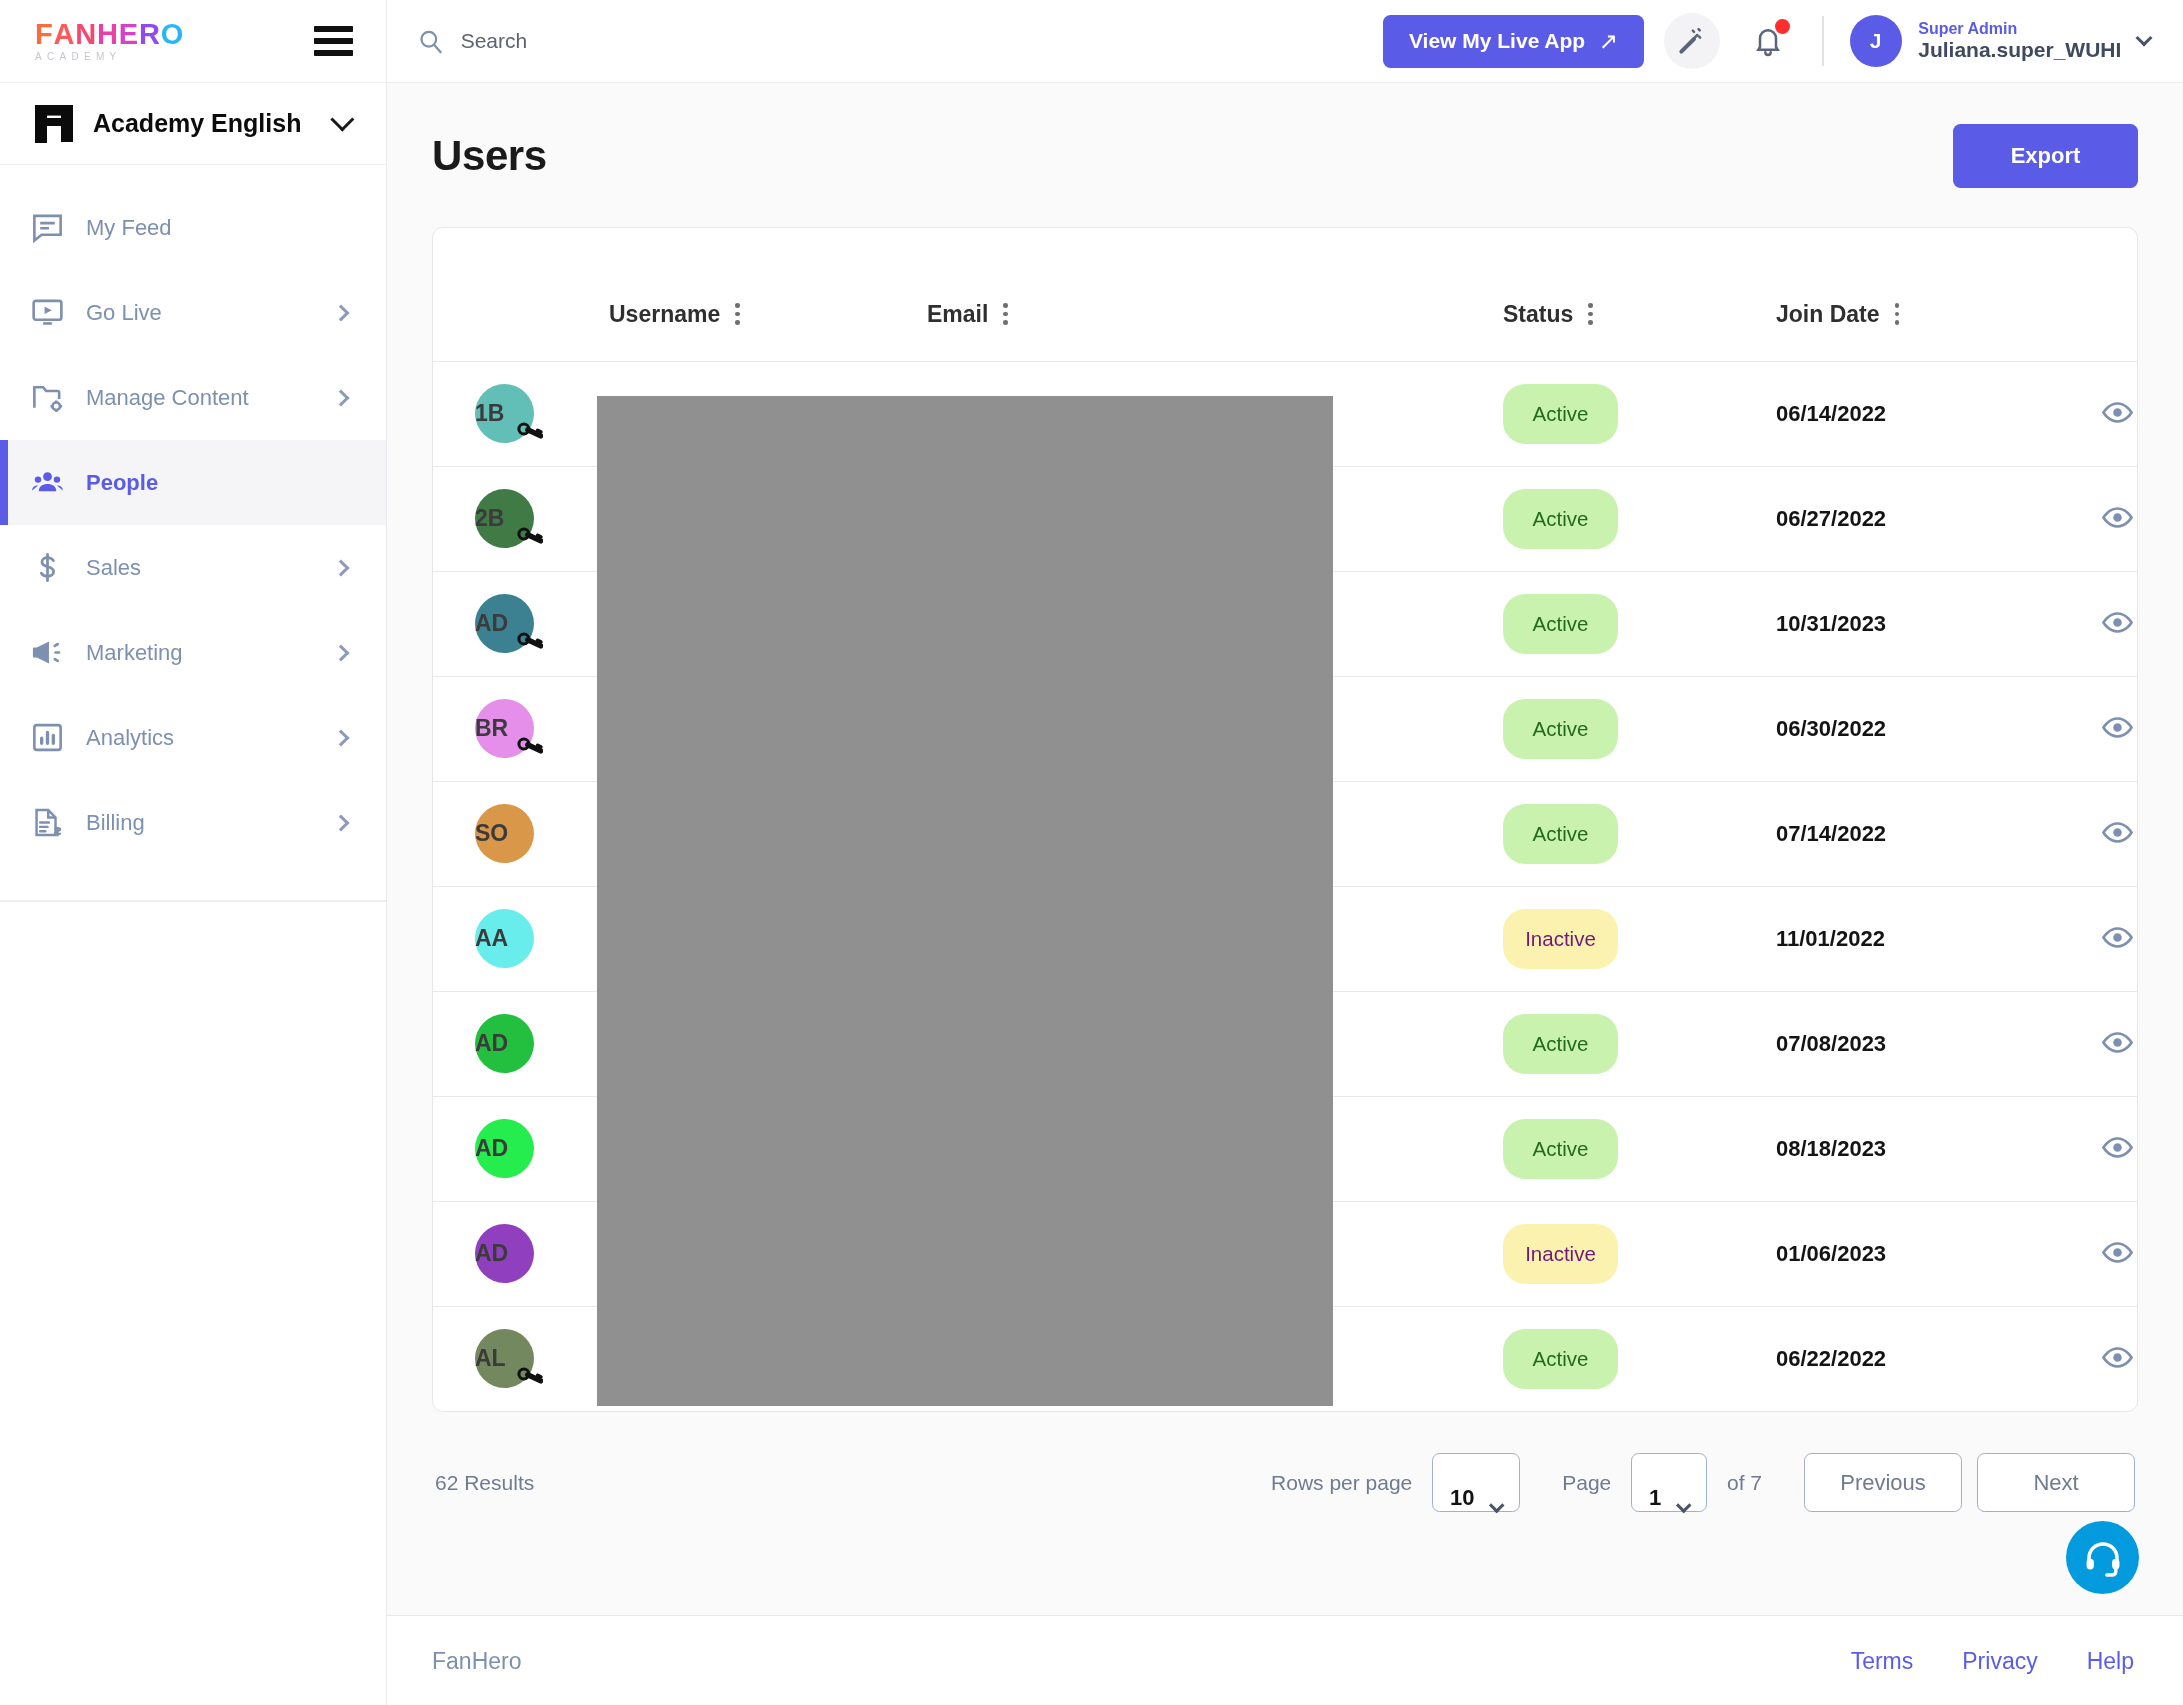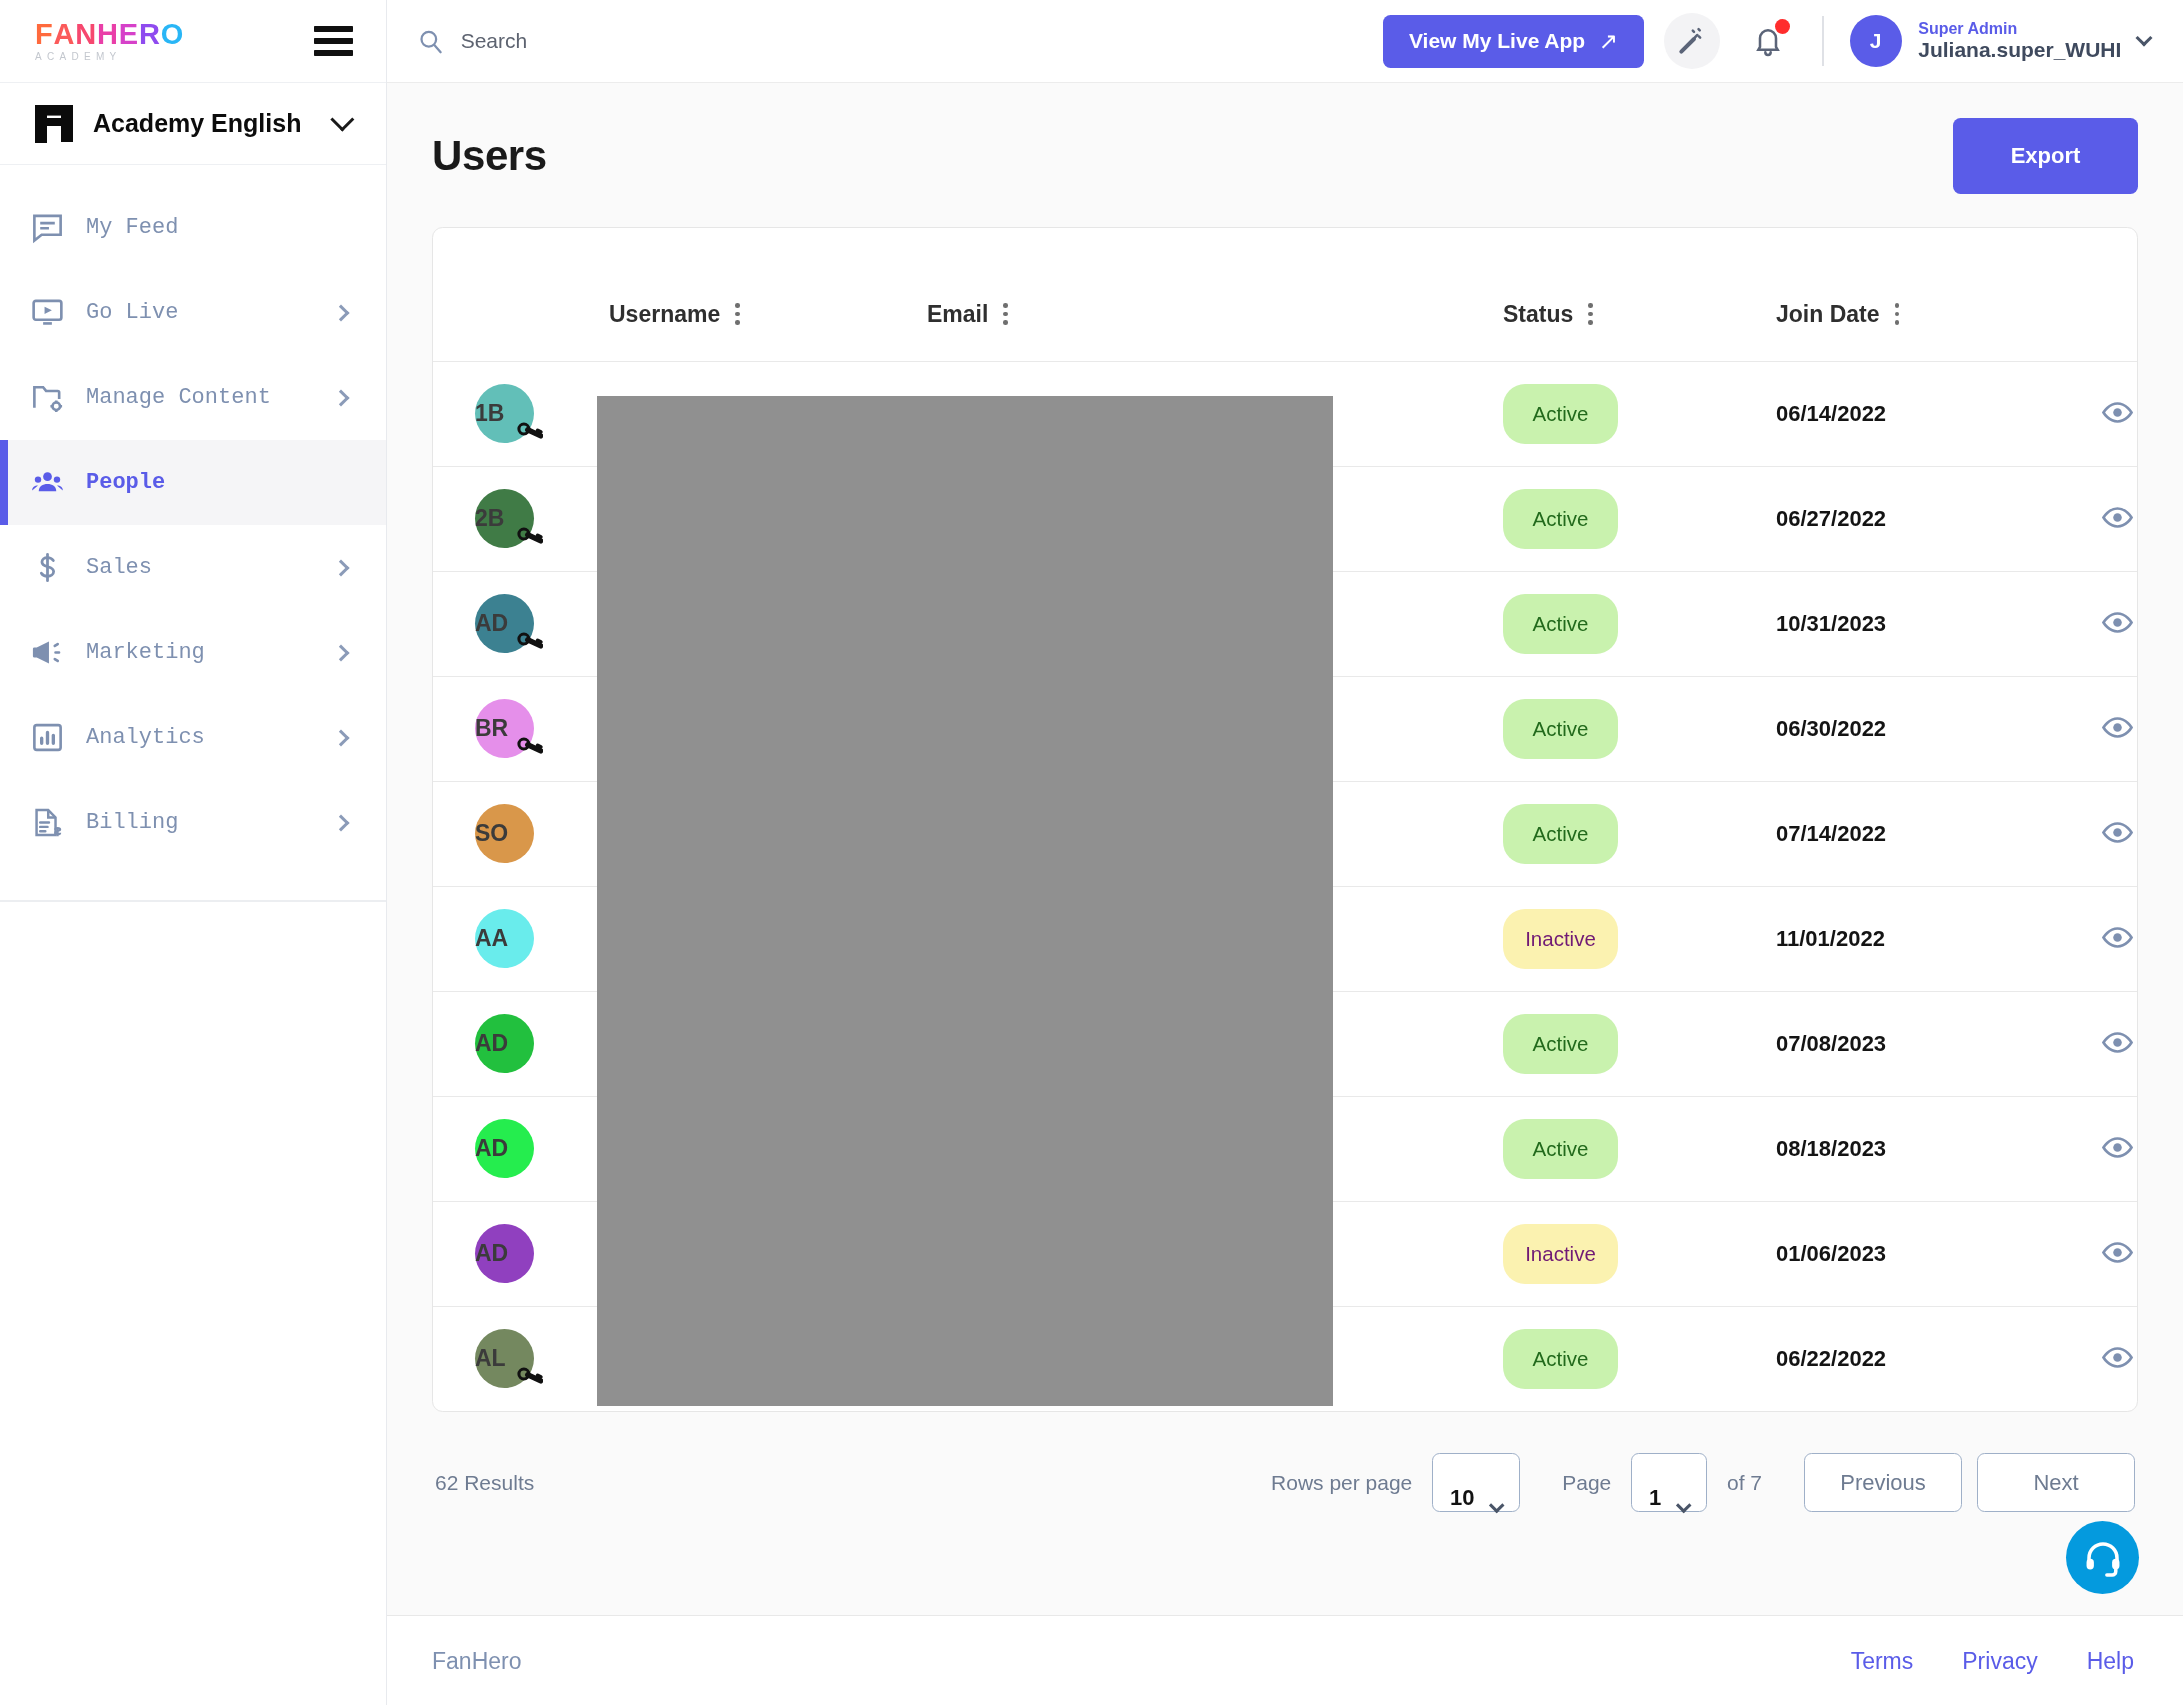--- a/index.html
+++ b/index.html
@@ -48,21 +48,21 @@
   }
   .academy-name { font-size: 25px; font-weight: 700; color:#0c0c0c; flex:1; }
   .chev-down {
     width: 16.7px; height: 16.7px; border-right: 3px solid #1a1a1a; border-bottom: 3px solid #1a1a1a;
     transform: rotate(45deg); margin-top: -7.6px; flex:0 0 auto;
   }
 
   .nav { padding-top: 20px; }
   .nav-item {
     position: relative; height: 85px; display:flex; align-items:center;
-    padding: 0 35px 0 30px; gap: 21px; cursor:pointer;font-family:Liberation Mono, monospace;
+    padding: 0 35px 0 30px; gap: 21px; cursor:pointer;
   }
   .nav-item.active { background:#f5f5f7; }
   .nav-item.active::before {
     content:""; position:absolute; left:0; top:0; bottom:0; width:8.3px; background:#5a5ce8;
   }
   .nav-ico { width: 35px; height: 35px; flex:0 0 35px; color:#7e90b0; }
   .nav-ico svg { width:35px; height:35px; display:block; }
   .nav-label { font-size: 22px; color:#7e90b0; font-weight: 500; flex:1; }
   .nav-item.active .nav-label { color:#5a5ce8; font-weight: 800; }
   .nav-item.active .nav-ico { color:#5a5ce8; }
@@ -113,21 +113,21 @@
   .chev-sm {
     width:12px; height:12px; border-right:3px solid #4a5568; border-bottom:3px solid #4a5568;
     transform: rotate(45deg); margin-top:-6px;
   }
 
   
   .content { flex:1; padding: 27px 45px 0 45px; display:flex; flex-direction:column; min-height:0;}
   .page-head { display:flex; align-items:center; justify-content:space-between; height:91px; }
   .page-title { font-size:42px; font-weight:800; color:#1a1a1a; letter-spacing:-0.4px; }
   .export-btn {
-    background:#5a5ce8; color:#fff; border:none; border-radius:7.6px; width:185px; height:76px;
+    background:#5a5ce8; color:#fff; border:none; border-radius:7.6px; width:185px; height:64px;
     font-size:22px; font-weight:700; cursor:pointer; font-family:"Liberation Sans", sans-serif;
   }
 
   .card {
     background:#fff; border:1.5px solid #e6e6e6; border-radius:10.6px; overflow:hidden;
     margin-top: 26px;
   }
   table { width:100%; border-collapse: collapse; table-layout: fixed; }
   thead th {
     height: 133px; vertical-align: bottom; padding-bottom: 33px;

